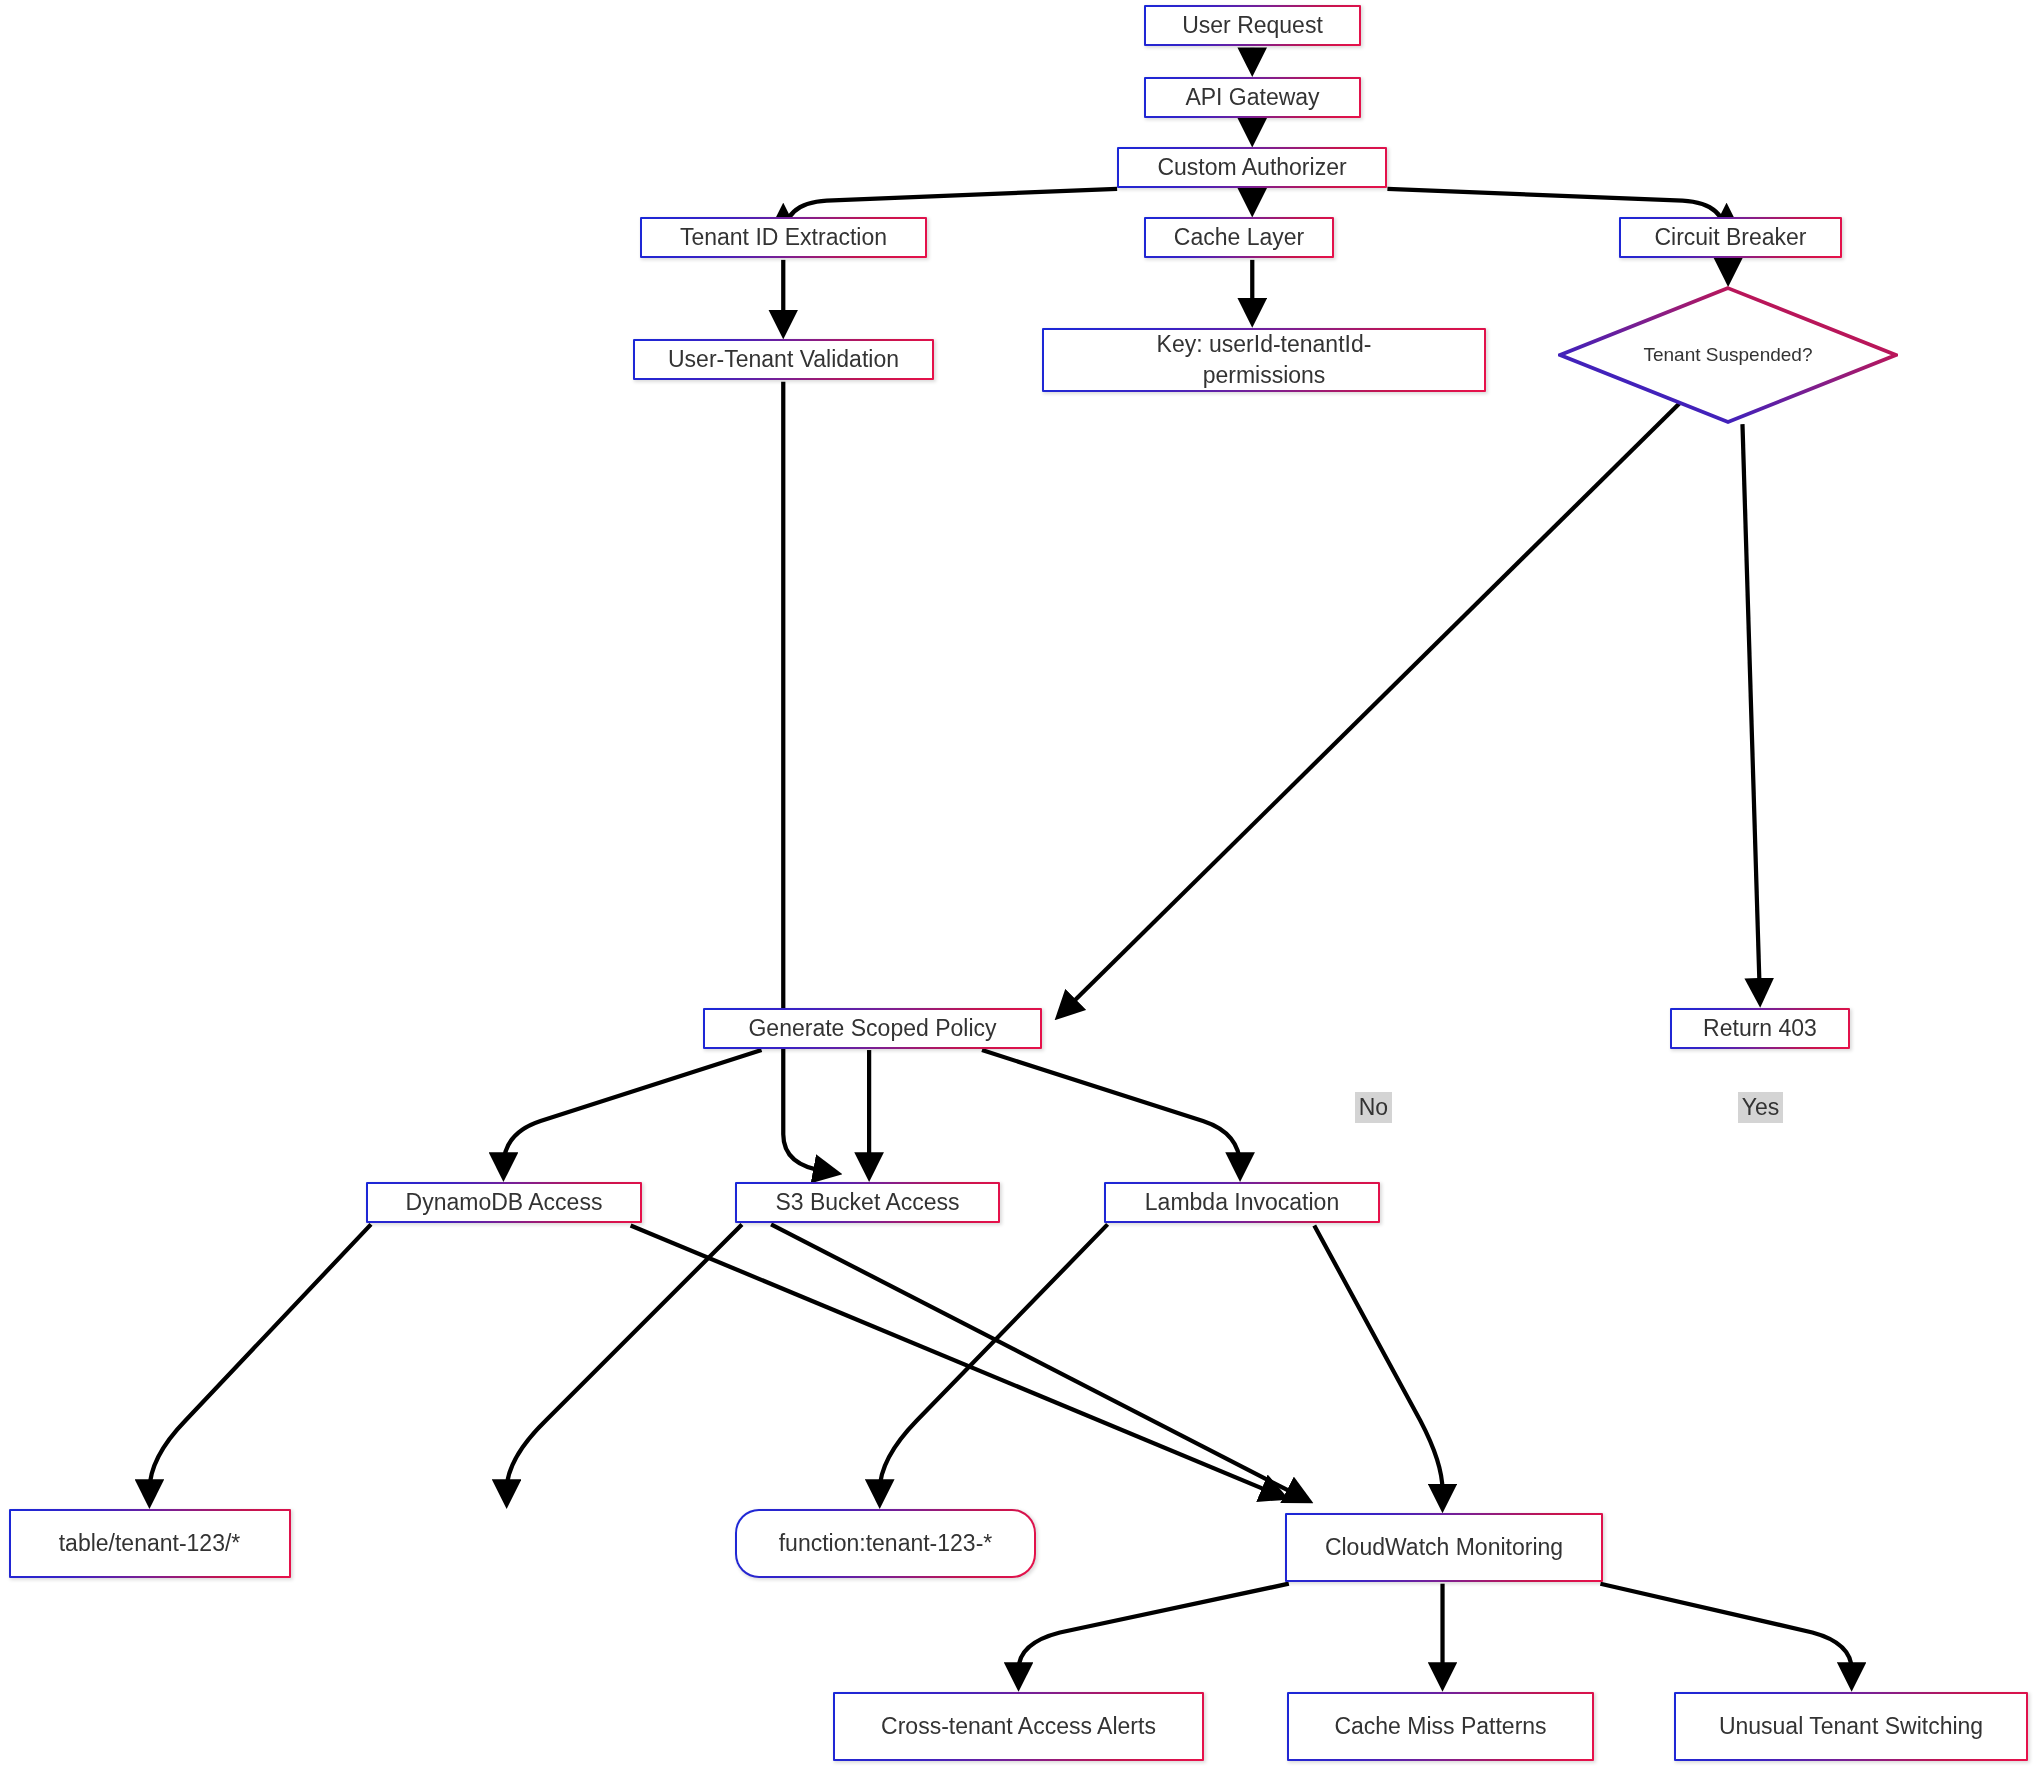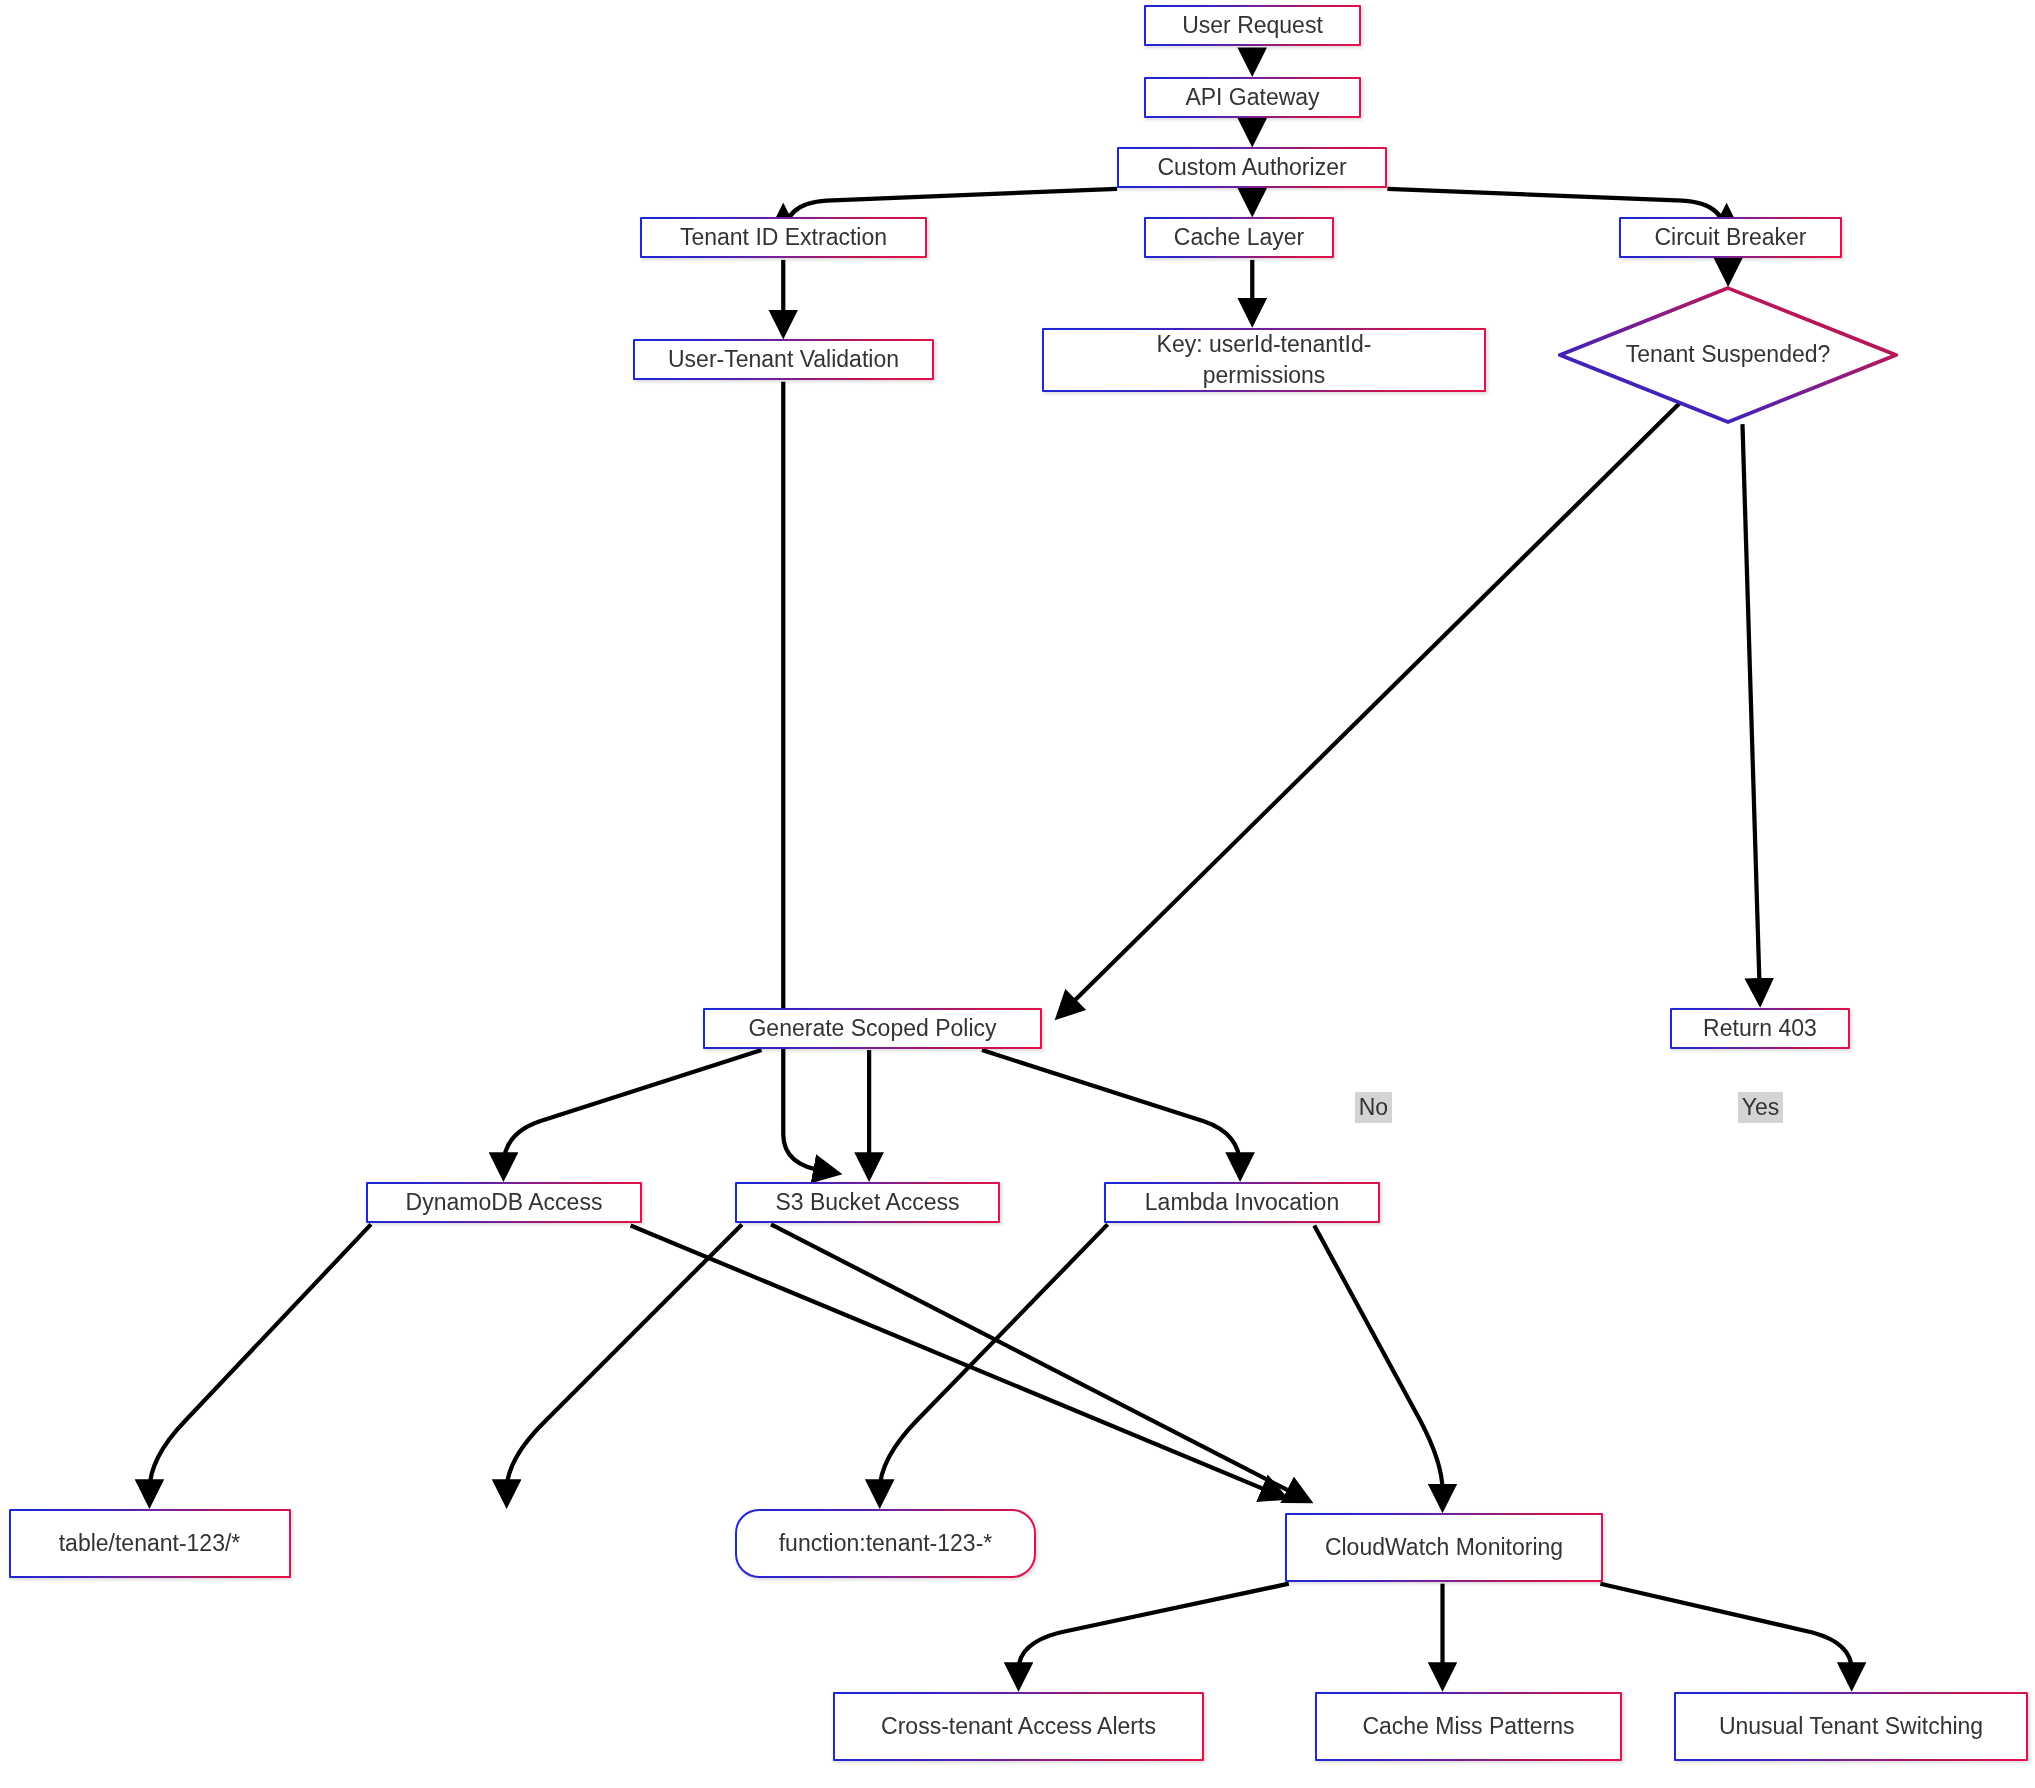--- a/index.html
+++ b/index.html
@@ -69,21 +69,21 @@
     position: absolute;
     left: 0;
     top: 0;
     width: 100%;
     height: 100%;
     display: flex;
     align-items: center;
     justify-content: center;
     text-align: center;
     color: #333333;
-    font-size: 23px;
+    font-size: 19px;
     line-height: 1.3;
     pointer-events: none;
   }
   
   .edge-label {
     position: absolute;
     background: #d4d4d4;
     color: #333333;
     font-size: 23px;
     line-height: 1.15;
@@ -237,21 +237,21 @@
   </div>
 
   <div class="node" style="left:1285px; top:1513px; width:318px; height:69px;">
     <span class="label">CloudWatch Monitoring</span>
   </div>
 
   <div class="node" style="left:833px; top:1692px; width:371px; height:69px;">
     <span class="label">Cross-tenant Access Alerts</span>
   </div>
 
-  <div class="node" style="left:1315px; top:1692px; width:307px; height:69px;">
+  <div class="node" style="left:1287px; top:1692px; width:307px; height:69px;">
     <span class="label">Cache Miss Patterns</span>
   </div>
 
   <div class="node" style="left:1674px; top:1692px; width:354px; height:69px;">
     <span class="label">Unusual Tenant Switching</span>
   </div>
 
   <div class="edge-label" style="left:1355px; top:1092px;">No</div>
 
   <div class="edge-label" style="left:1738px; top:1092px;">Yes</div>

